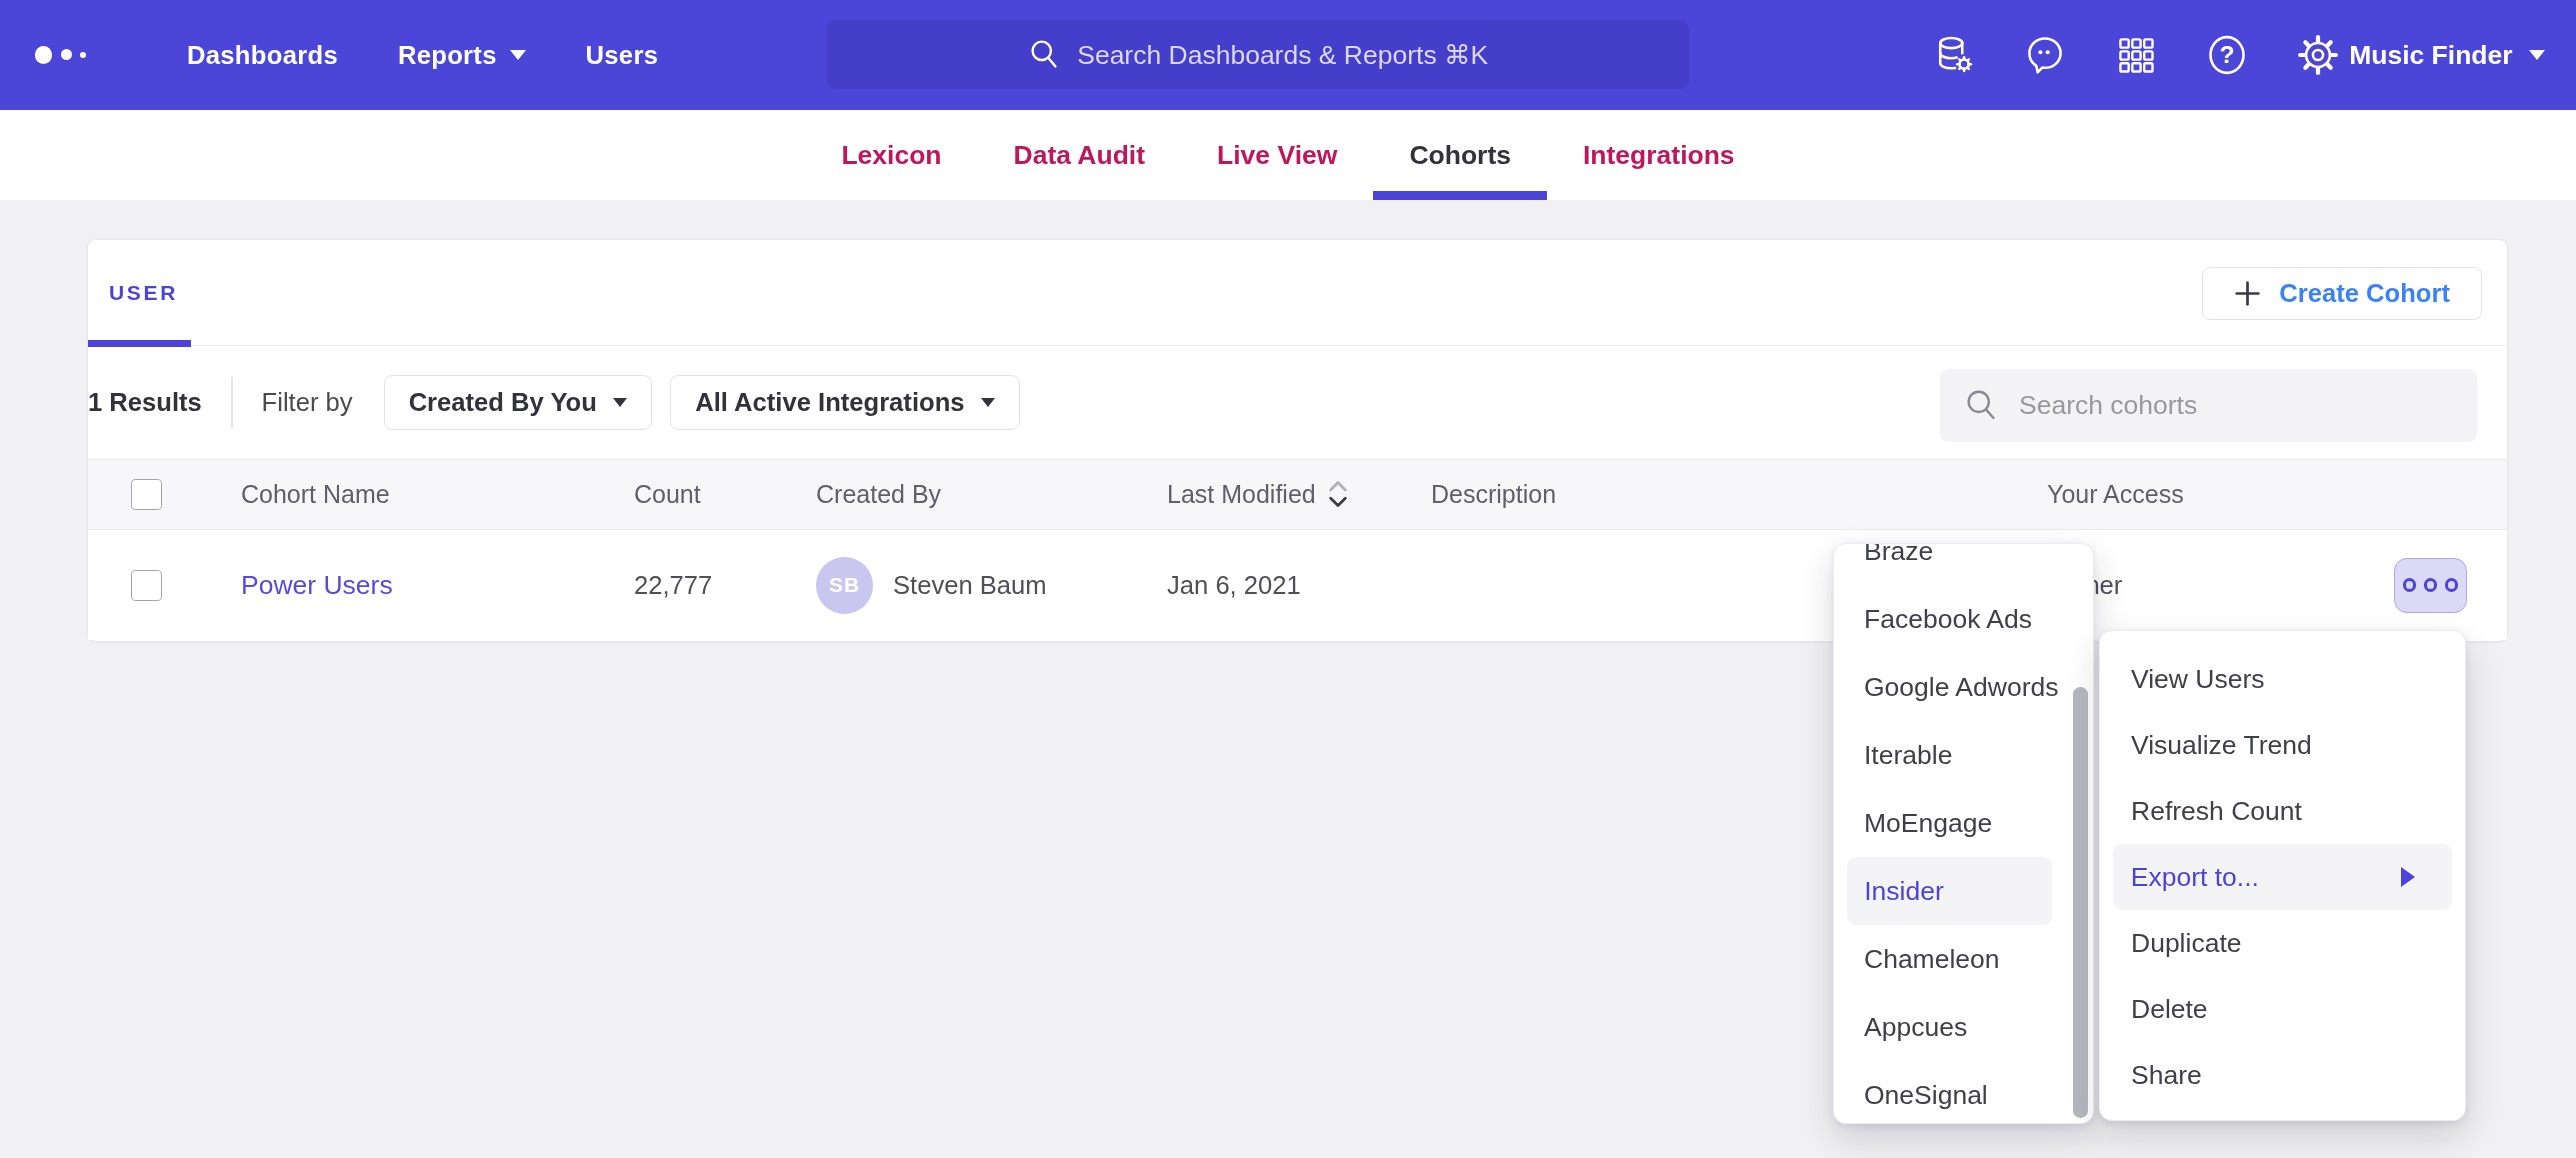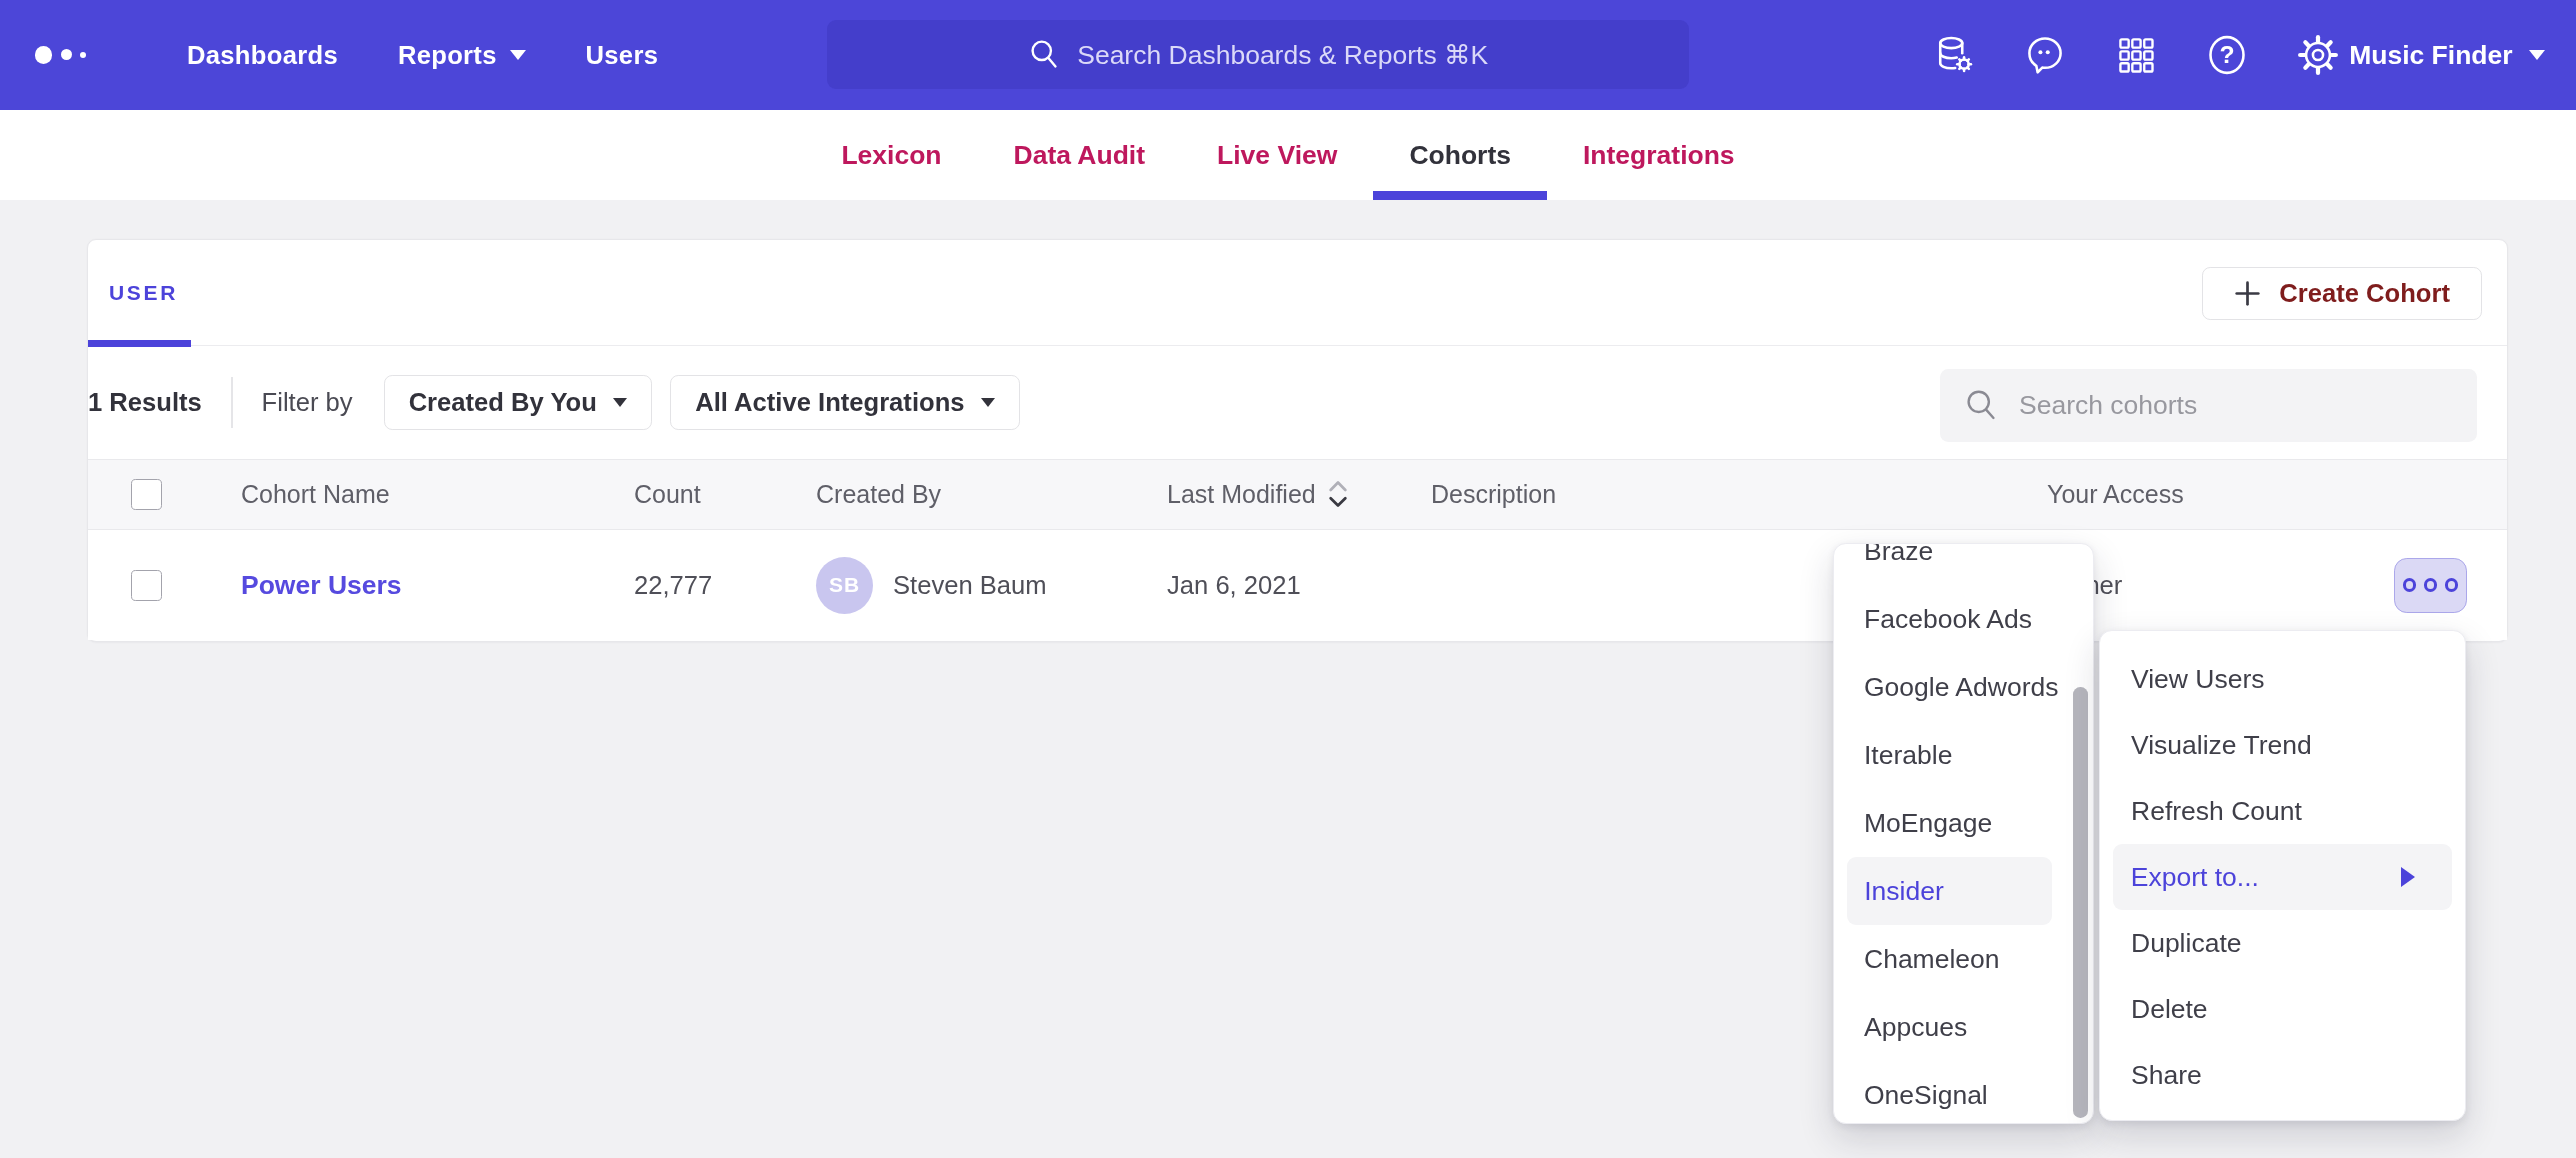--- a/index.html
+++ b/index.html
@@ -58,21 +58,21 @@
   }
   .card-tabs { height:106px; border-bottom:1.8px solid #ececef; position:relative; display:flex; align-items:center; }
   .user-tab { height:100%; display:flex; align-items:center; padding:0 21px; position:relative; cursor:pointer; }
   .user-tab .lbl { color:#4c43da; font-size:21px; font-weight:700; letter-spacing:2.7px; }
   .user-tab::after { content:""; position:absolute; left:0; bottom:-1.8px; width:103px; height:6.4px; background:#4c43da; }
   .create-btn {
     position:absolute; right:25px; top:27px; height:53px; padding:0 31px;
     border:1.8px solid #e3e3e6; border-radius:8.2px; background:#fff;
     display:flex; align-items:center; gap:18px; cursor:pointer;
   }
-  .create-btn .lbl { font-size:25.6px; font-weight:600; color:#7f1d1d; }
+  .create-btn .lbl { font-size:25.6px; font-weight:600; color:#3b82f6; }
 
   .filter-row { height:113px; display:flex; align-items:center; position:relative; }
   .results { font-size:25.6px; font-weight:600; color:#32323b; }
   .vdiv { width:1.8px; height:51px; background:#e5e5e8; margin:0 29px; }
   .filter-by { font-size:25.6px; color:#4a4a53; margin-right:31px; }
   .drop-btn {
     height:55px; padding:0 24px; border:1.8px solid #e3e3e6; border-radius:8.2px; background:#fff;
     display:flex; align-items:center; gap:16.4px; cursor:pointer; margin-right:18px;
   }
   .drop-btn .lbl { font-size:25.6px; font-weight:600; color:#32323b; }
@@ -94,21 +94,21 @@
   }
   .thead {
     height:71px; background:#f7f7f9;
     border-top:0.9px solid #e9e9ec; border-bottom:0.9px solid #e9e9ec;
     font-size:25px; font-weight:500; color:#5f5f68;
   }
   .th-count { text-align:left; }
   .th-sort { display:inline-flex; align-items:center; gap:11px; }
   .trow { height:110px; background:#fff; font-size:25.6px; color:#4f4f58; }
   .checkbox { width:31px; height:31px; border:1.8px solid #a3a3ac; border-radius:4.6px; background:#fff; cursor:pointer; }
-  .cohort-link { color:#564adf; font-size:26.5px; font-weight:700; cursor:pointer; }
+  .cohort-link { color:#564adf; font-size:26.5px; font-weight:400; cursor:pointer; }
   .cell-count { text-align:right; }
   .created-cell { display:flex; align-items:center; gap:20px; }
   .avatar {
     width:57px; height:57px; border-radius:50%; background:#c9c6ef;
     display:flex; align-items:center; justify-content:center;
     color:#fff; font-size:21px; font-weight:600; letter-spacing:0.9px;
   }
   .actions-btn {
     width:73px; height:55px; border-radius:12.8px; background:#dbd9f5; border:1.8px solid #aba7ea;
     display:flex; align-items:center; justify-content:center; gap:7.3px; cursor:pointer;

